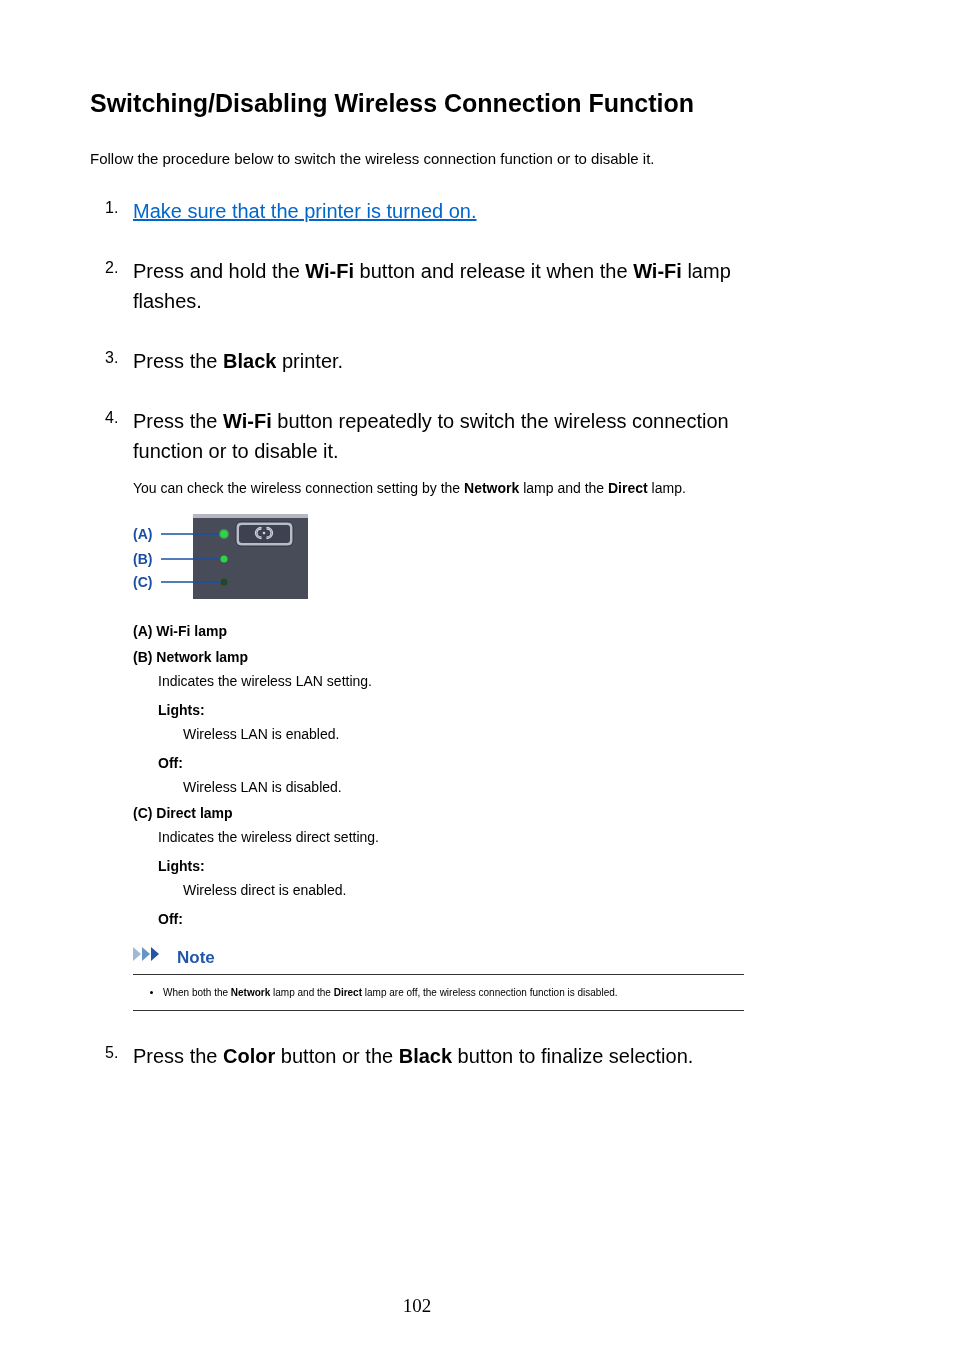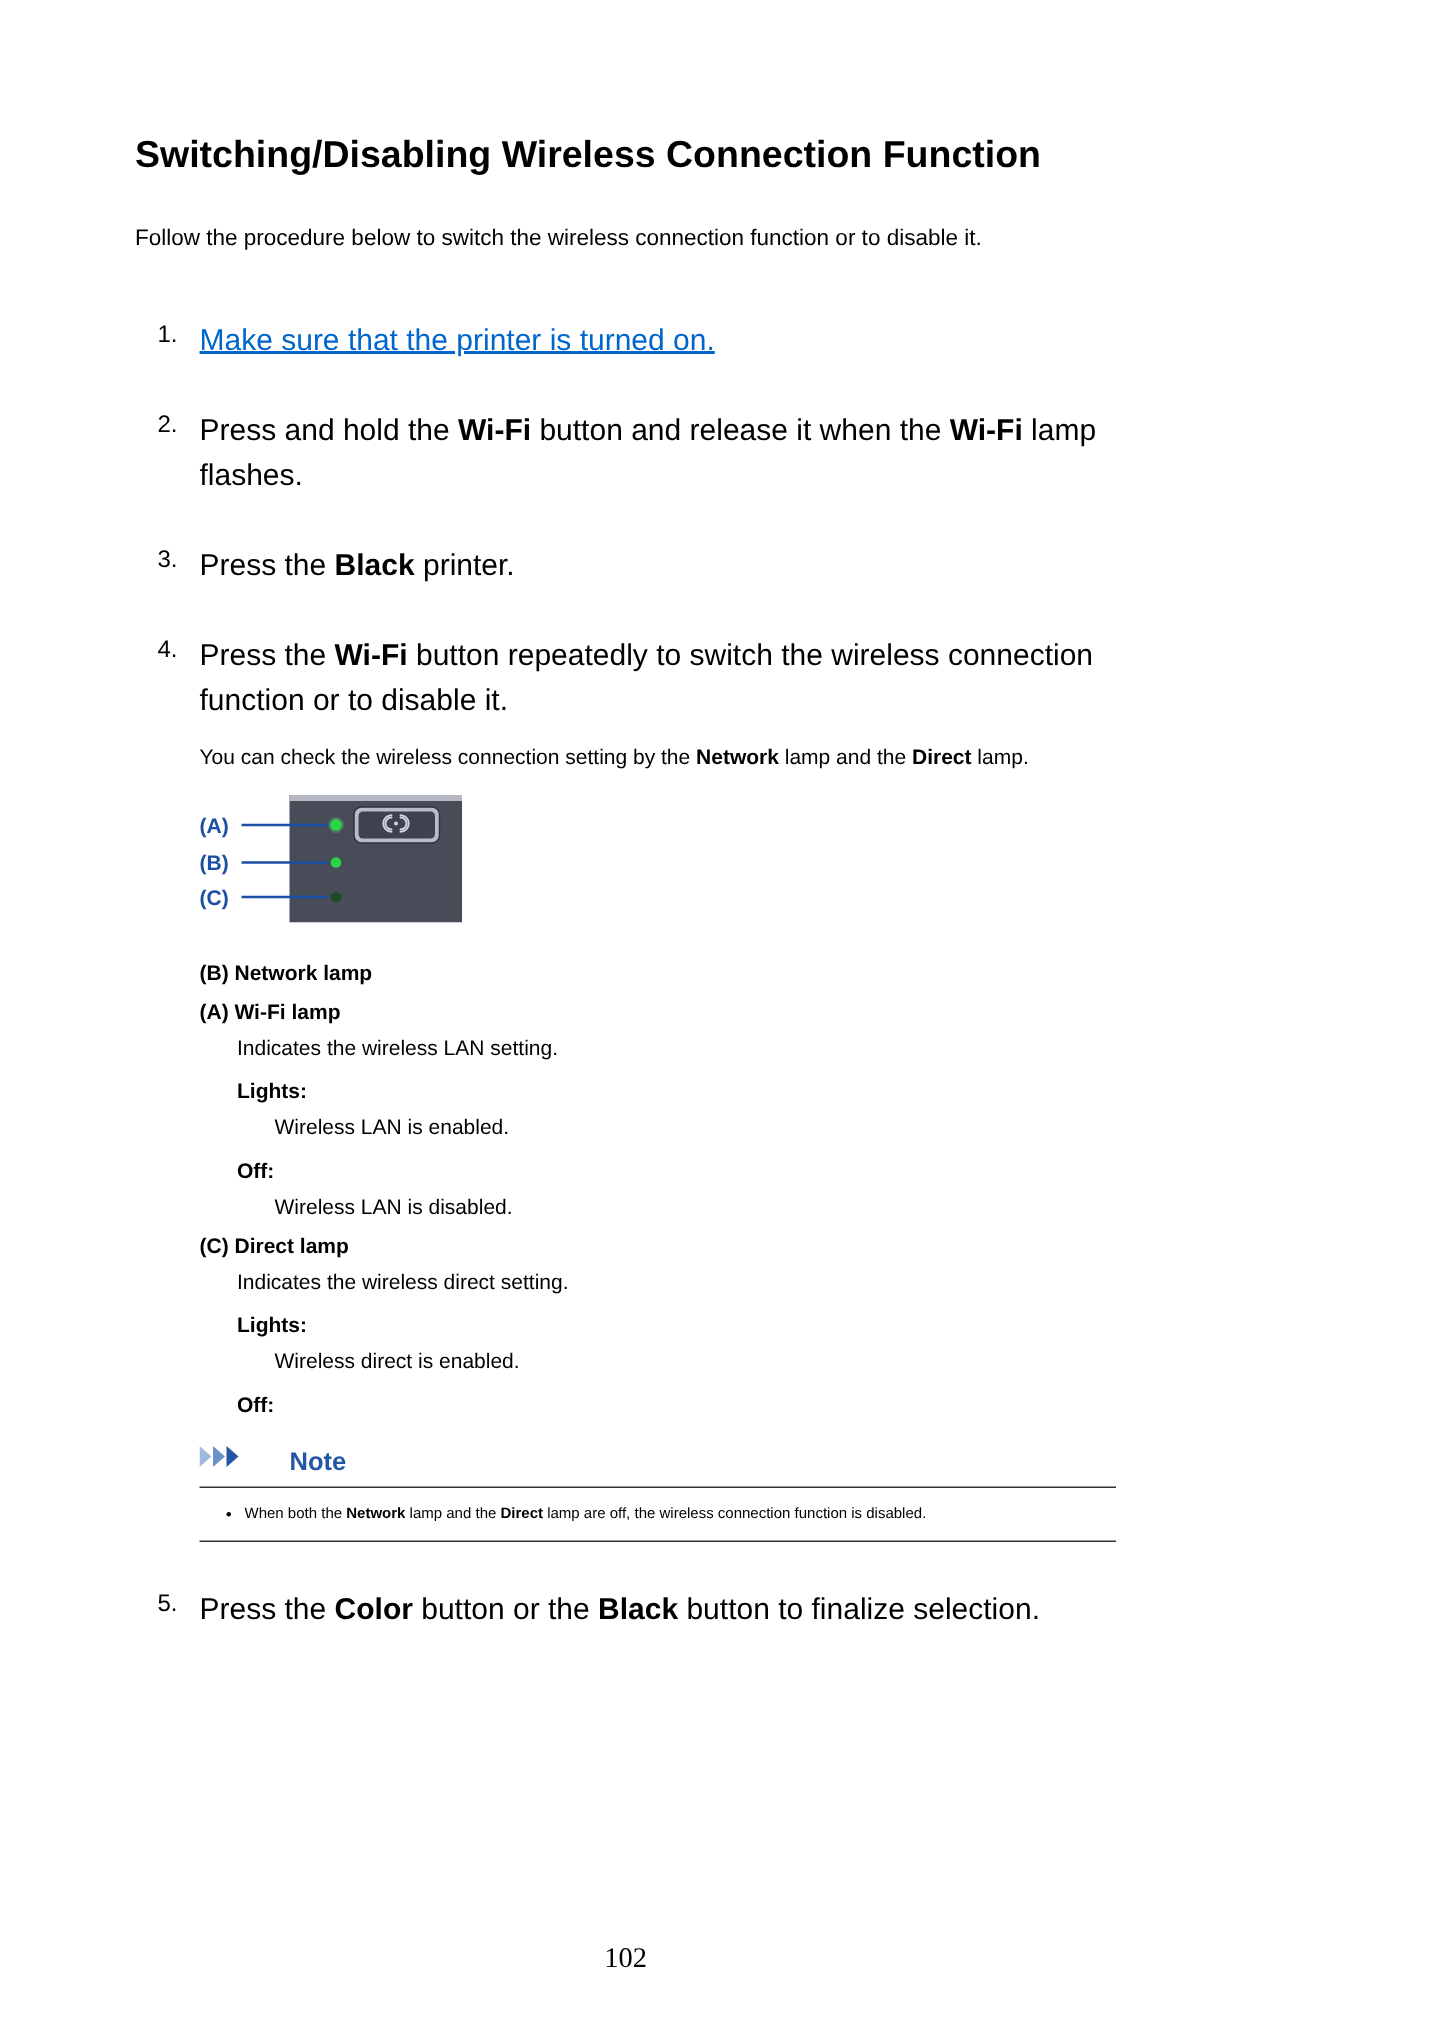--- a/index.html
+++ b/index.html
@@ -17,21 +17,21 @@
     min-height: 1350px;
     padding: 85px 90px 52px 90px;
     position: relative;
   }
   h1 {
     font-size: 25px;
     font-weight: bold;
     margin: 0 0 25px 0;
   }
   .intro {
-    margin-bottom: 42px;
+    margin-bottom: 26px;
   }
   ol.main-list {
     list-style: none;
     counter-reset: step;
     padding: 0;
     margin: 0 0 0 15px;
   }
   ol.main-list > li {
     counter-increment: step;
     position: relative;
@@ -81,21 +81,21 @@
   .dd2 {
     font-size: 14px;
     margin: 3px 0 5px 50px;
   }
   .note-box {
     margin-top: 15px;
   }
   .note-header {
     display: flex;
     align-items: center;
-    gap: 22px;
+    gap: 6px;
     margin-bottom: 4px;
   }
   .note-title {
     color: #2456a6;
     font-weight: bold;
     font-size: 17px;
   }
   .note-body {
     border-top: 1px solid #333;
     border-bottom: 1px solid #333;
@@ -181,23 +181,23 @@
           <line x1="28" y1="45" x2="86" y2="45" stroke="#1a4fa3" stroke-width="1.6"></line>
           <line x1="28" y1="68" x2="86" y2="68" stroke="#1a4fa3" stroke-width="1.6"></line>
 
           <text x="0" y="25" font-family="Arial" font-size="14" font-weight="bold" fill="#1a4fa3">(A)</text>
           <text x="0" y="50" font-family="Arial" font-size="14" font-weight="bold" fill="#1a4fa3">(B)</text>
           <text x="0" y="73" font-family="Arial" font-size="14" font-weight="bold" fill="#1a4fa3">(C)</text>
         </svg>
       </div>
 
       <div class="dl-block">
+        <div class="dt">(A) Wi-Fi lamp</div>
+
         <div class="dt">(B) Network lamp</div>
-
-        <div class="dt">(A) Wi-Fi lamp</div>
         <div class="dd">Indicates the wireless LAN setting.</div>
         <div class="dt2">Lights:</div>
         <div class="dd2">Wireless LAN is enabled.</div>
         <div class="dt2">Off:</div>
         <div class="dd2">Wireless LAN is disabled.</div>
 
         <div class="dt">(C) Direct lamp</div>
         <div class="dd">Indicates the wireless direct setting.</div>
         <div class="dt2">Lights:</div>
         <div class="dd2">Wireless direct is enabled.</div>

